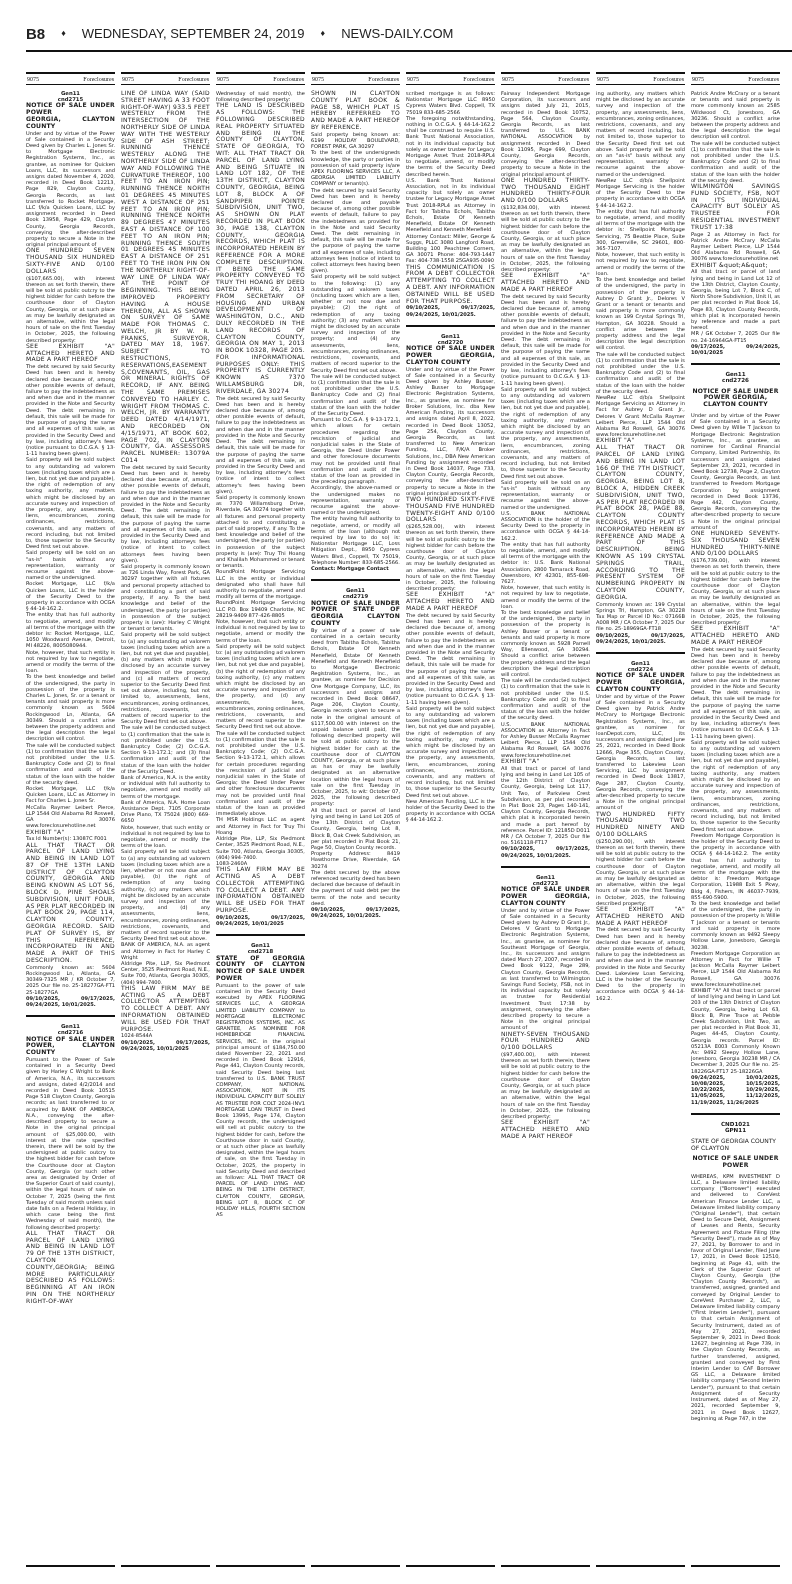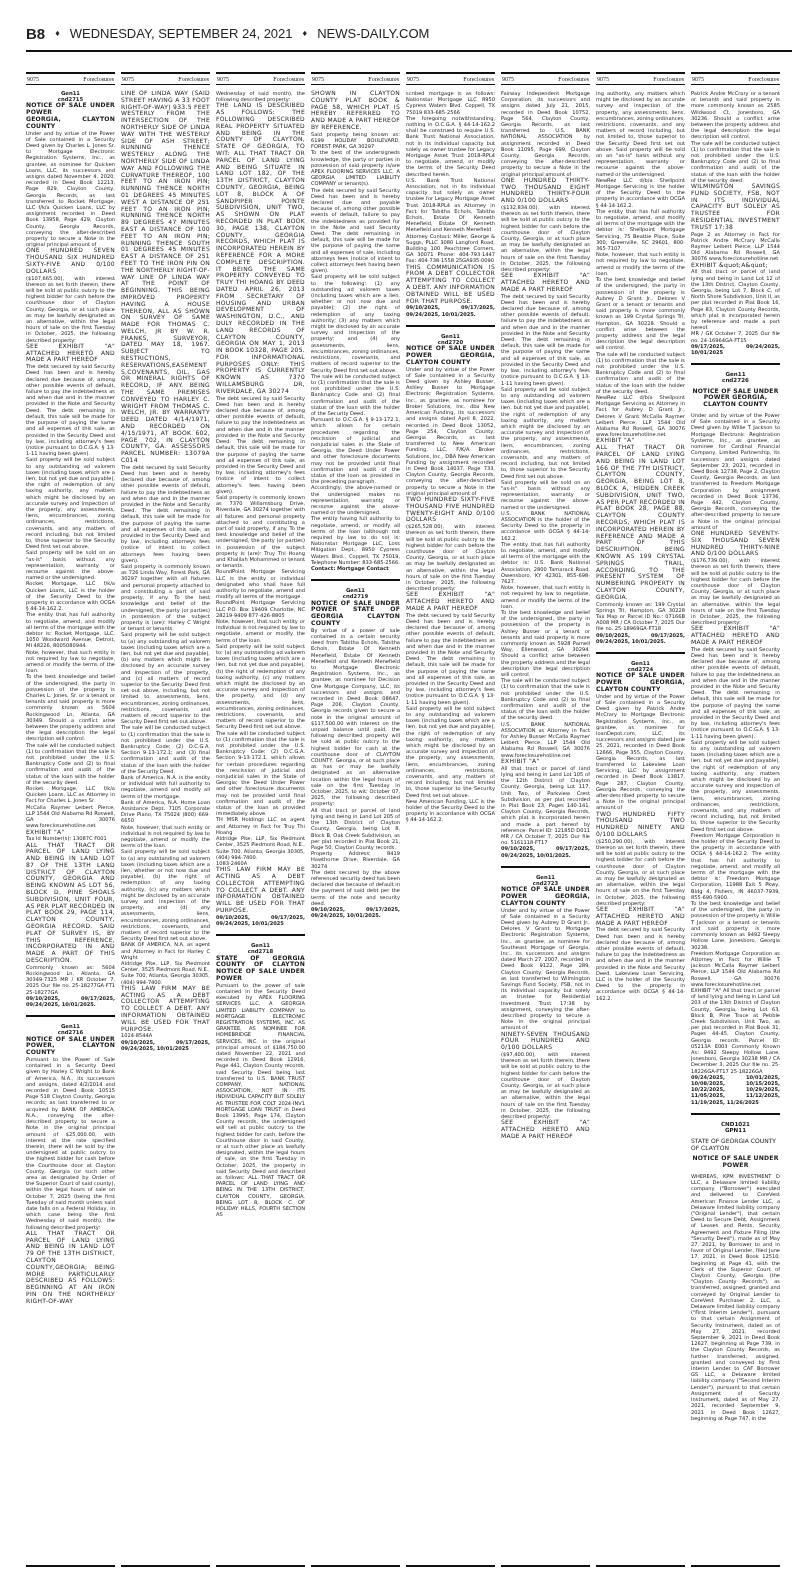--- a/index.html
+++ b/index.html
@@ -1,20 +1,20 @@
 <!DOCTYPE html>
 <html><head>
 <meta charset="utf-8">
 <style>
   * { box-sizing: border-box; margin: 0; padding: 0; }
   html, body { width: 792px; height: 1584px; background: #ffffff; overflow: hidden; }
   body { font-family: "DejaVu Sans", sans-serif; color: #1a1a1a; position: relative; }
   .masthead {
     position: absolute; left: 26px; top: 32px; width: 766px; height: 20px;
-    display: flex; align-items: center; gap: 10px;
+    display: flex; align-items: center; gap: 16px;
     font-family: "Liberation Sans", sans-serif; font-size: 13px; color: #222;
     border-bottom: 2px solid #111; padding-bottom: 16px;
   }
   .masthead .page-no { font-weight: bold; font-size: 15px; }
   .masthead .diamond { font-size: 9px; }
   .columns {
     position: absolute; left: 26px; top: 72px; width: 766px; height: 1495px;
     display: flex; gap: 6px;
   }
   .col { width: 89px; flex: none; overflow: hidden; height: 100%; position: relative; }
@@ -36,21 +36,21 @@
   .special .code { font-size: 5.6px; }
   .special .state { text-align: left; font-size: 6px; margin: 4px 0; line-height: 7px; }
   .special .title { text-align: center; margin: 4px 0; }
 </style>
 </head>
 <body>
 
 <div class="masthead">
   <span class="page-no">B8</span>
   <span class="diamond">♦</span>
-  <span>WEDNESDAY, SEPTEMBER 24, 2021</span>
+  <span>WEDNESDAY, SEPTEMBER 24, 2019</span>
   <span class="diamond">♦</span>
   <span>NEWS-DAILY.COM</span>
 </div>
 
 <div class="columns" id="cols">
     <div class="col">
       <div class="col-head">
         <span>9075</span>
         <span>Foreclosures</span>
       </div>

